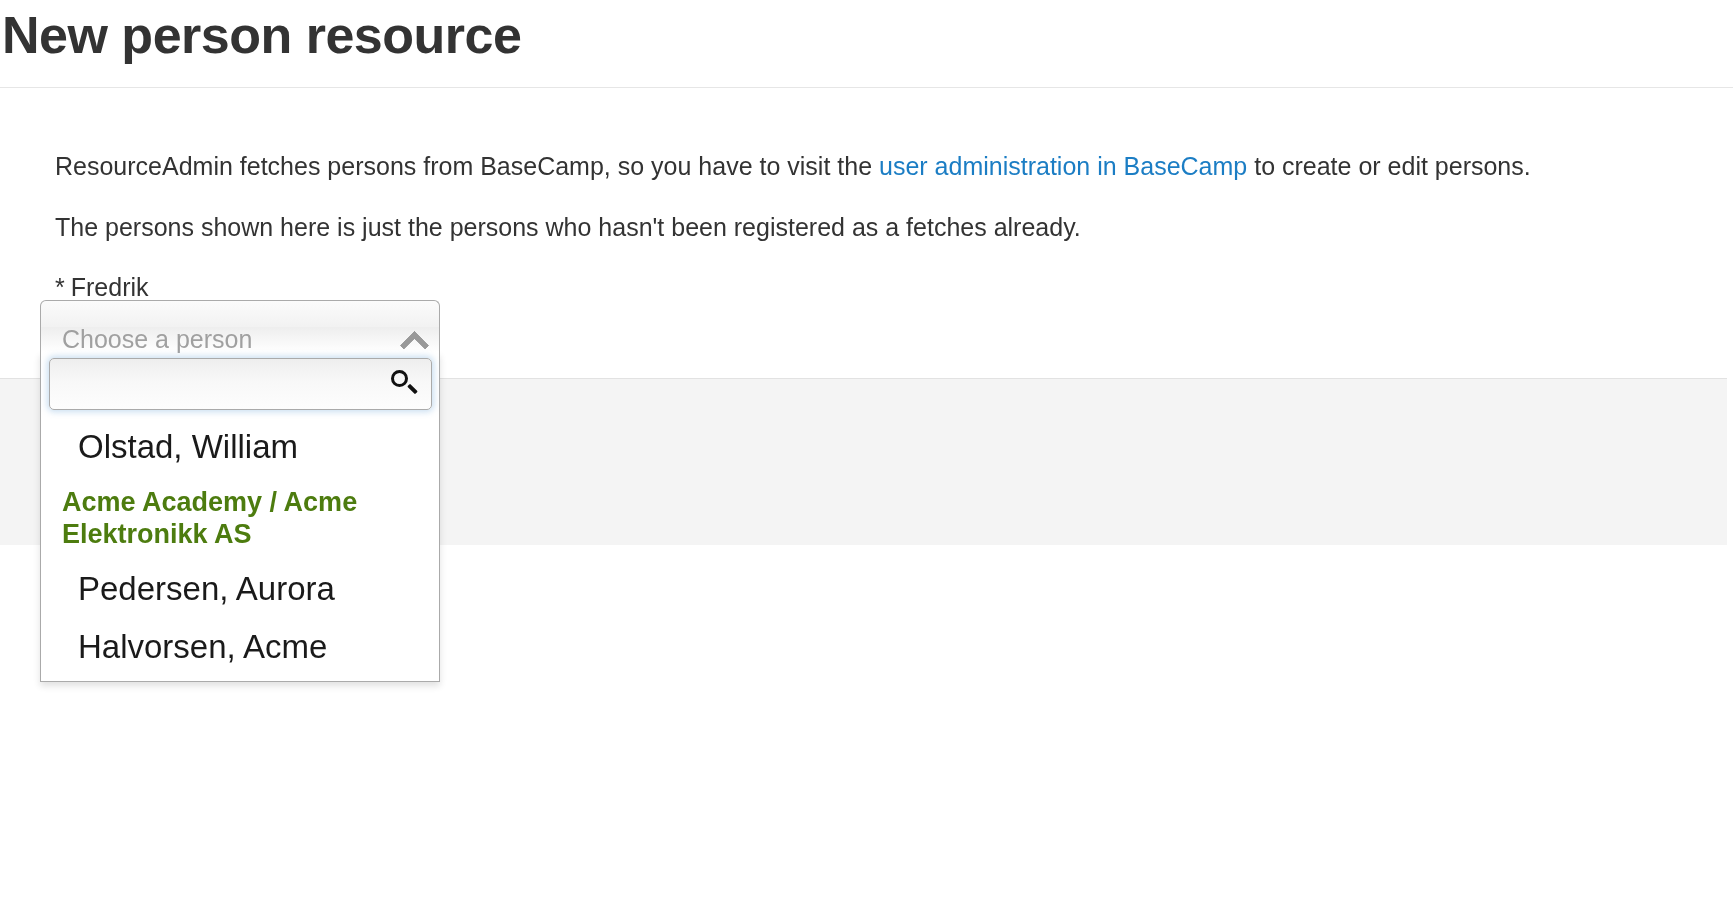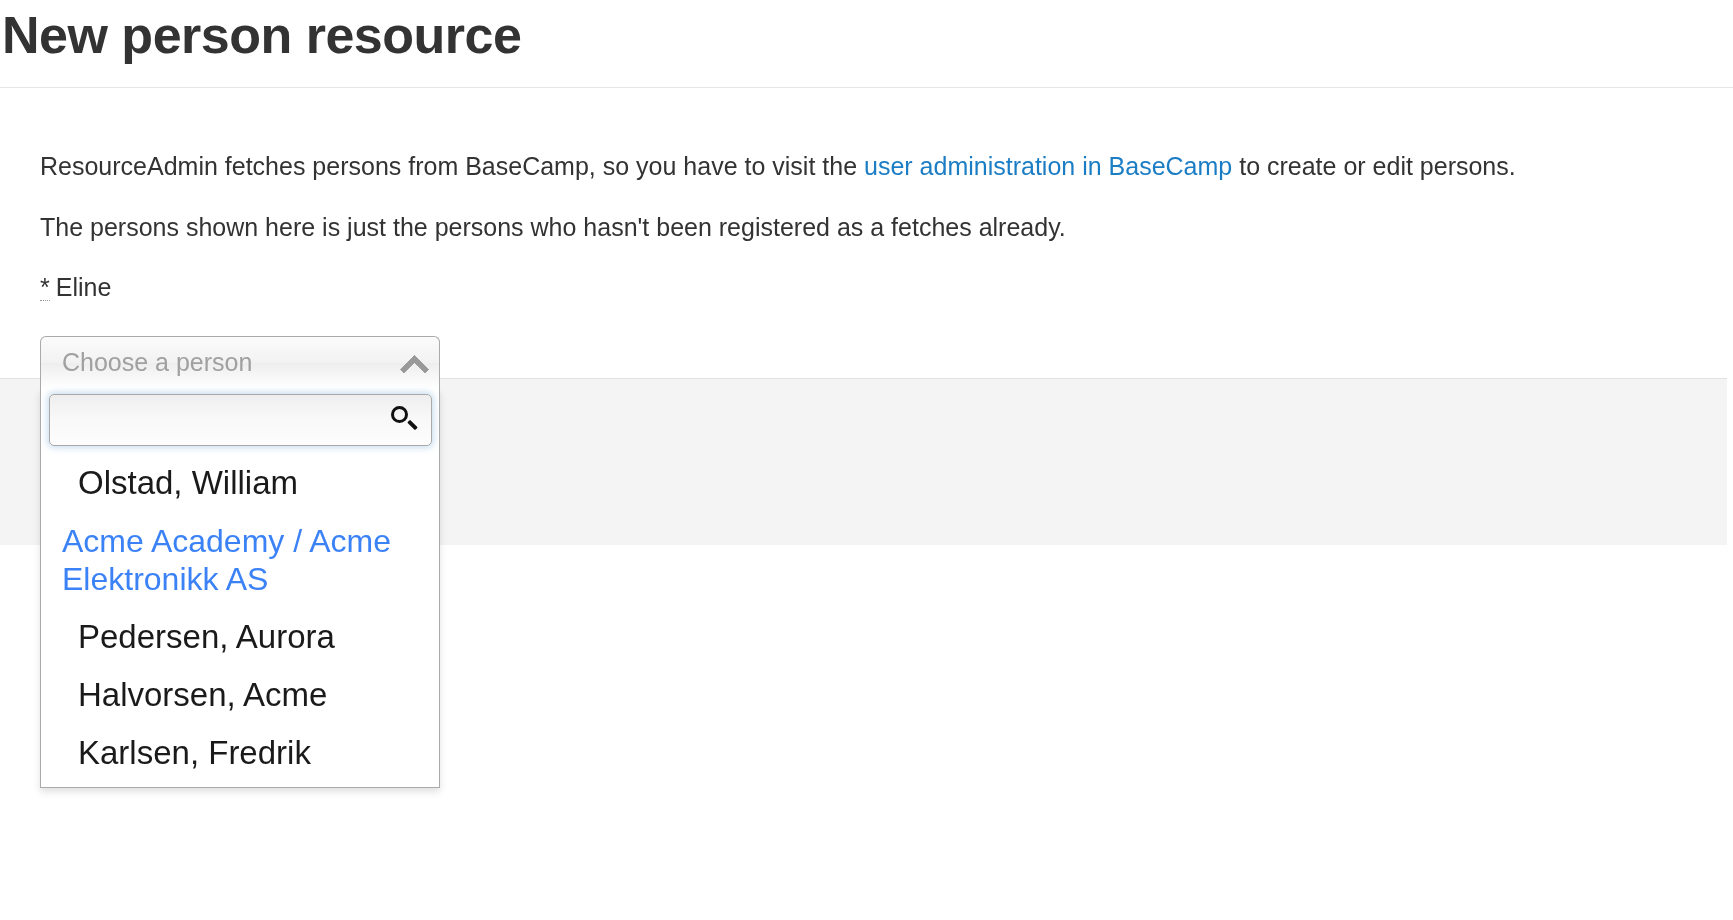--- a/index.html
+++ b/index.html
@@ -29,20 +29,21 @@
     color: #333333;
     letter-spacing: -0.5px;
     margin: 0;
     padding: 8px 0 0 2px;
     line-height: 1.05;
   }
 
   
   .content {
     padding: 0 40px;
+    margin-left: 15px;
   }
   .intro-para {
     font-size: 25px;
     line-height: 1.35;
     color: #333333;
     margin: 0;
     white-space: nowrap;
   }
   .intro-para.first { padding-top: 62px; }
   .intro-para.second { padding-top: 27px; }
@@ -108,25 +109,24 @@
     z-index: 50;
   }
   .select-header {
     height: 52px;
     box-sizing: border-box;
     border: 1px solid #aaaaaa;
     border-bottom: none;
     border-radius: 6px 6px 0 0;
     background: linear-gradient(to bottom, #fbfbfb 0%, #f2f2f2 50%, #eeeeee 52%, #ffffff 100%);
     display: flex;
-    align-items: center;
+    align-items: flex-end;
     justify-content: space-between;
     padding: 0 12px 0 21px;
     position: relative;
-    margin-top: 36px;
   }
   .select-placeholder {
     font-size: 25px;
     color: #a0a0a0;
     line-height: 1;
   }
   .chevron-up {
     width: 26px;
     height: 26px;
     display: inline-block;
@@ -216,23 +216,23 @@
     scrollbar-width: thin;
   }
   .results-list::-webkit-scrollbar { width: 11px; }
   .results-list::-webkit-scrollbar-track { background: #f7f7f7; }
   .results-list::-webkit-scrollbar-thumb {
     background: #c9c9c9;
     border-radius: 6px;
   }
 
   .opt-group-label {
-    font-size: 32px;
-    font-weight: normal;
-    color: #3b82f6;
+    font-size: 27px;
+    font-weight: bold;
+    color: #4d7c0f;
     line-height: 1.18;
     padding: 11px 18px 9px 21px;
   }
   .opt-item {
     font-size: 33px;
     color: #1a1a1a;
     padding: 11px 12px 11px 37px;
     line-height: 1.1;
     cursor: pointer;
   }
@@ -247,21 +247,21 @@
 <div class="content">
 
   <p class="intro-para first">
     <span>ResourceAdmin fetches persons from BaseCamp, so you have to visit the </span><a class="inline-link" href="#">user administration in BaseCamp</a><span> to create or edit persons.</span>
   </p>
 
   <p class="intro-para second">The persons shown here is just the persons who hasn't been registered as a fetches already.</p>
 
   <div class="field-label">
     <span class="req-star">*</span>
-    <span>Eline</span>
+    <span>Fredrik</span>
   </div>
 
 </div>
 
 <div class="form-panel">
   <div class="btn-row">
     <button class="btn">Cancel</button>
   </div>
 </div>
 
@@ -279,17 +279,16 @@
         <input class="search-input" type="text" autofocus="" value="" style="">
         <span class="search-icon"></span>
       </div>
     </div>
 
     <div class="results-list">
         <div class="opt-item">Olstad, William</div>
         <div class="opt-group-label">Acme Academy / Acme Elektronikk AS</div>
         <div class="opt-item">Pedersen, Aurora</div>
         <div class="opt-item">Halvorsen, Acme</div>
-        <div class="opt-item">Karlsen, Fredrik</div>
       </div>
 
   </div>
 </div>
 
 </body></html>

